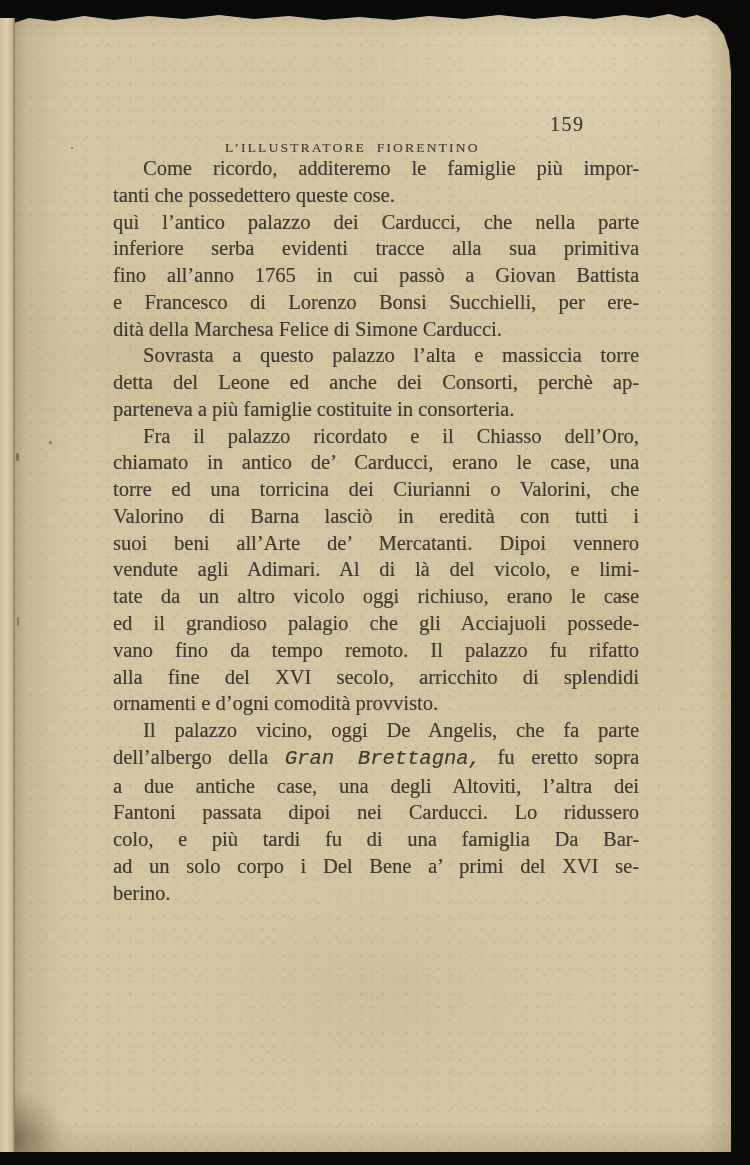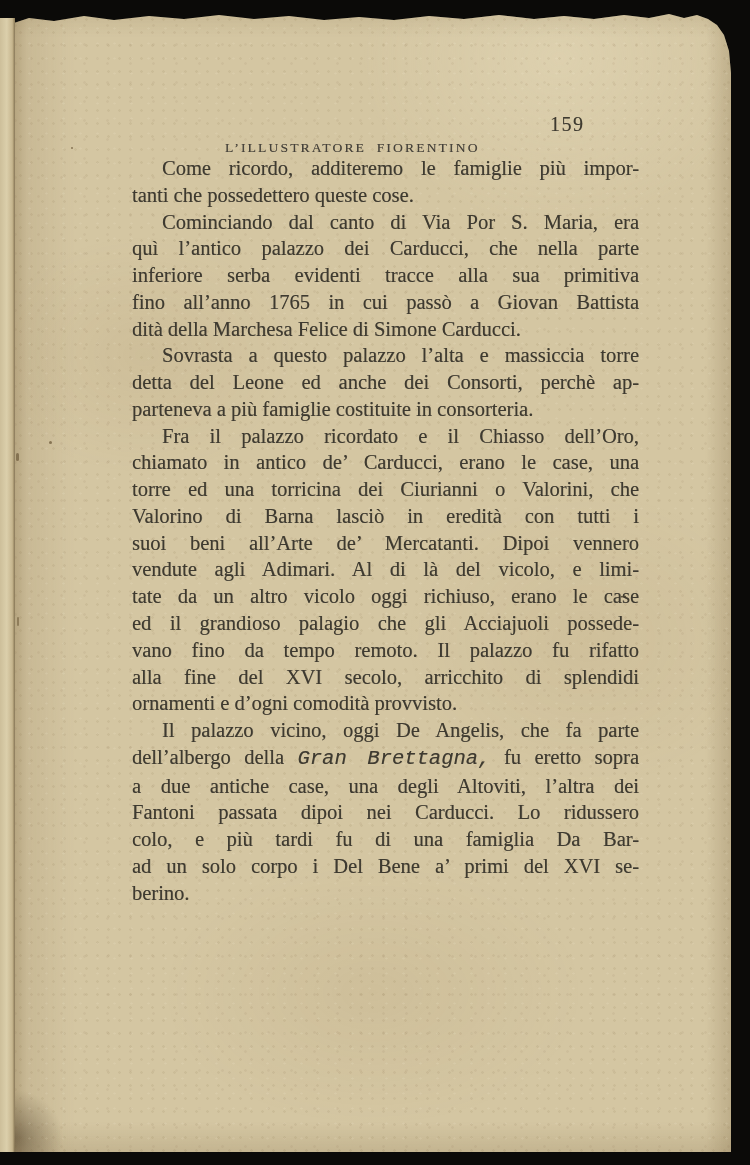--- a/index.html
+++ b/index.html
@@ -93,21 +93,20 @@
     width: 526px;
     font-size: 20.5px;
     line-height: 26.76px;
     color: var(--ink, #3e3a30);
     text-shadow: 0.35px 0.35px 0.4px rgba(62,58,48,0.45);
   }
   .line {
     text-align: justify;
     text-align-last: justify;
     white-space: normal;
-    margin-left: 19px;
   }
   .line.first { text-indent: 30px; }
   .line.last { text-align-last: left; }
   .italic { font-style: italic; font-family: Liberation Mono, monospace; }
 
   
   .margin-mark {
     position: absolute;
     left: 605px; top: 574px;
     width: 13px; height: 14px;
@@ -134,24 +133,24 @@
       <div class="header-title">L’ILLUSTRATORE FIORENTINO</div>
       <div class="header-page-number">159</div>
     </div>
 
     <div class="text-body">
         <div class="paragraph">
           <div class="line first"><span>Come ricordo, additeremo le famiglie più impor-</span></div>
           <div class="line last"><span>tanti che possedettero queste cose.</span></div>
         </div>
         <div class="paragraph">
-          <div class="line first"><span>Cominciando dal canto di Via Por S. Maria, era</span></div>
           <div class="line"><span>quì l’antico palazzo dei Carducci, che nella parte</span></div>
           <div class="line"><span>inferiore serba evidenti tracce alla sua primitiva</span></div>
           <div class="line"><span>fino all’anno 1765 in cui passò a Giovan Battista</span></div>
+          <div class="line"><span>e Francesco di Lorenzo Bonsi Succhielli, per ere-</span></div>
           <div class="line last"><span>dità della Marchesa Felice di Simone Carducci.</span></div>
         </div>
         <div class="paragraph">
           <div class="line first"><span>Sovrasta a questo palazzo l’alta e massiccia torre</span></div>
           <div class="line"><span>detta del Leone ed anche dei Consorti, perchè ap-</span></div>
           <div class="line last"><span>parteneva a più famiglie costituite in consorteria.</span></div>
         </div>
         <div class="paragraph">
           <div class="line first"><span>Fra il palazzo ricordato e il Chiasso dell’Oro,</span></div>
           <div class="line"><span>chiamato in antico de’ Carducci, erano le case, una</span></div>

